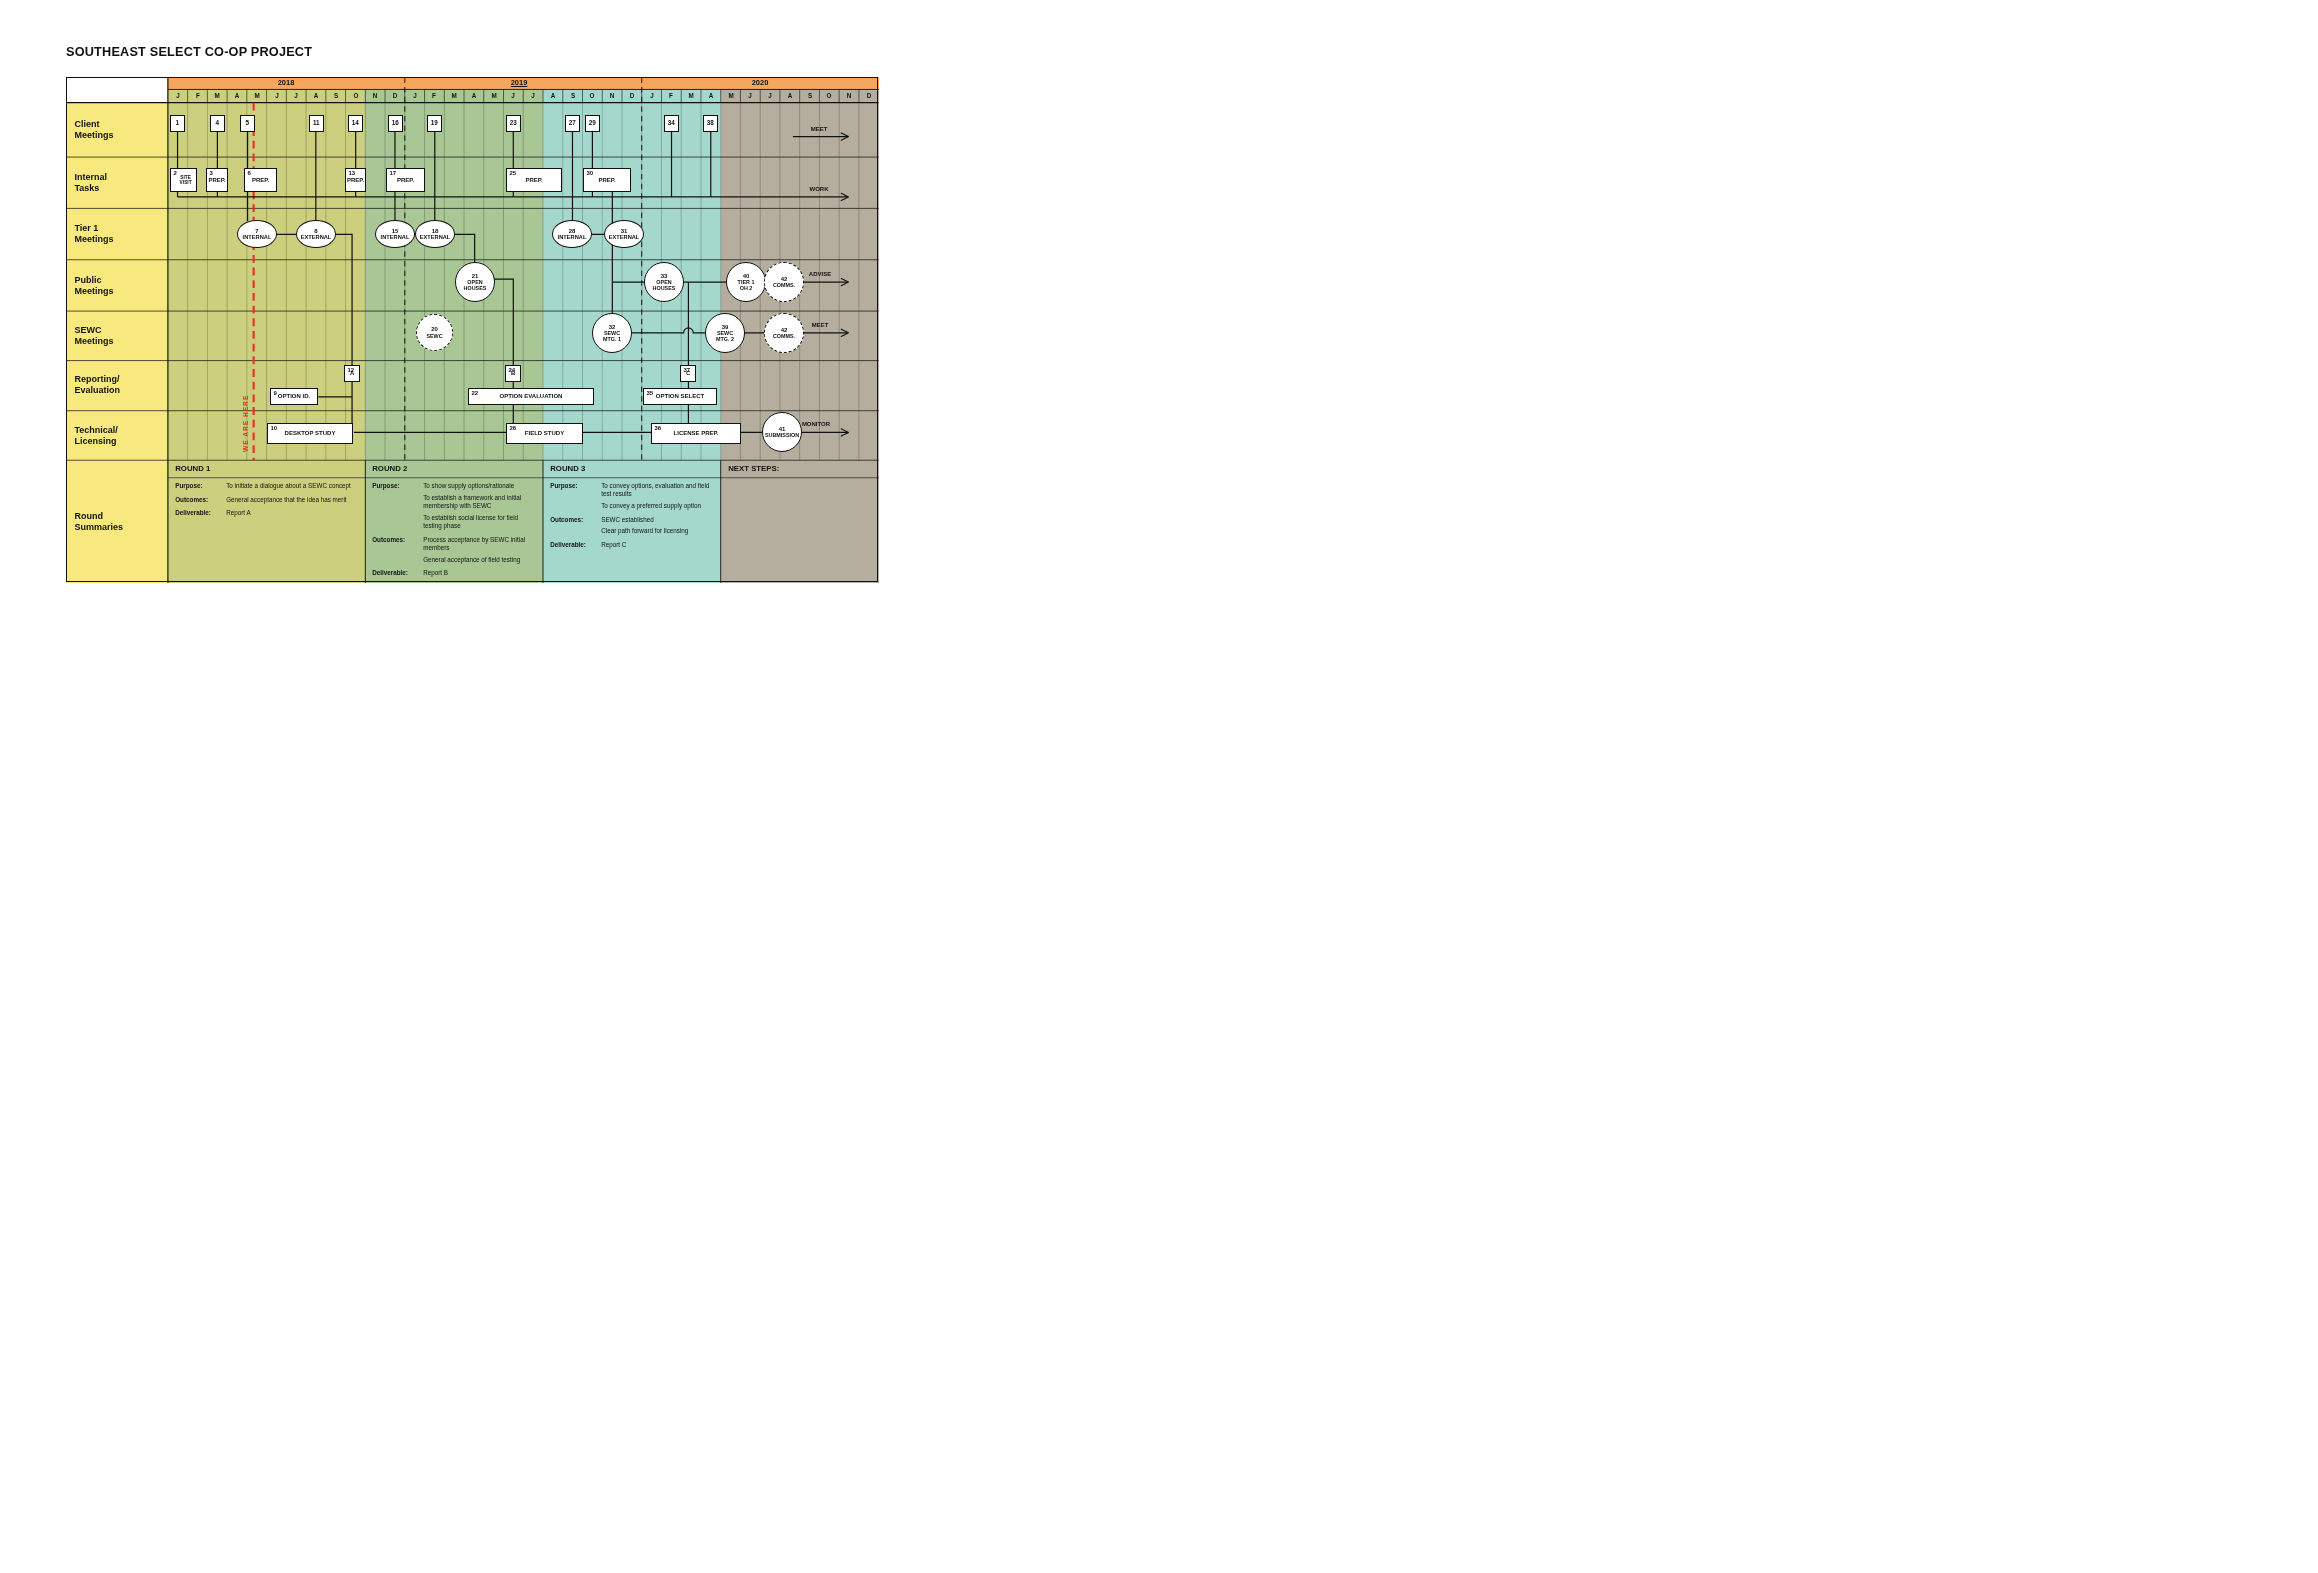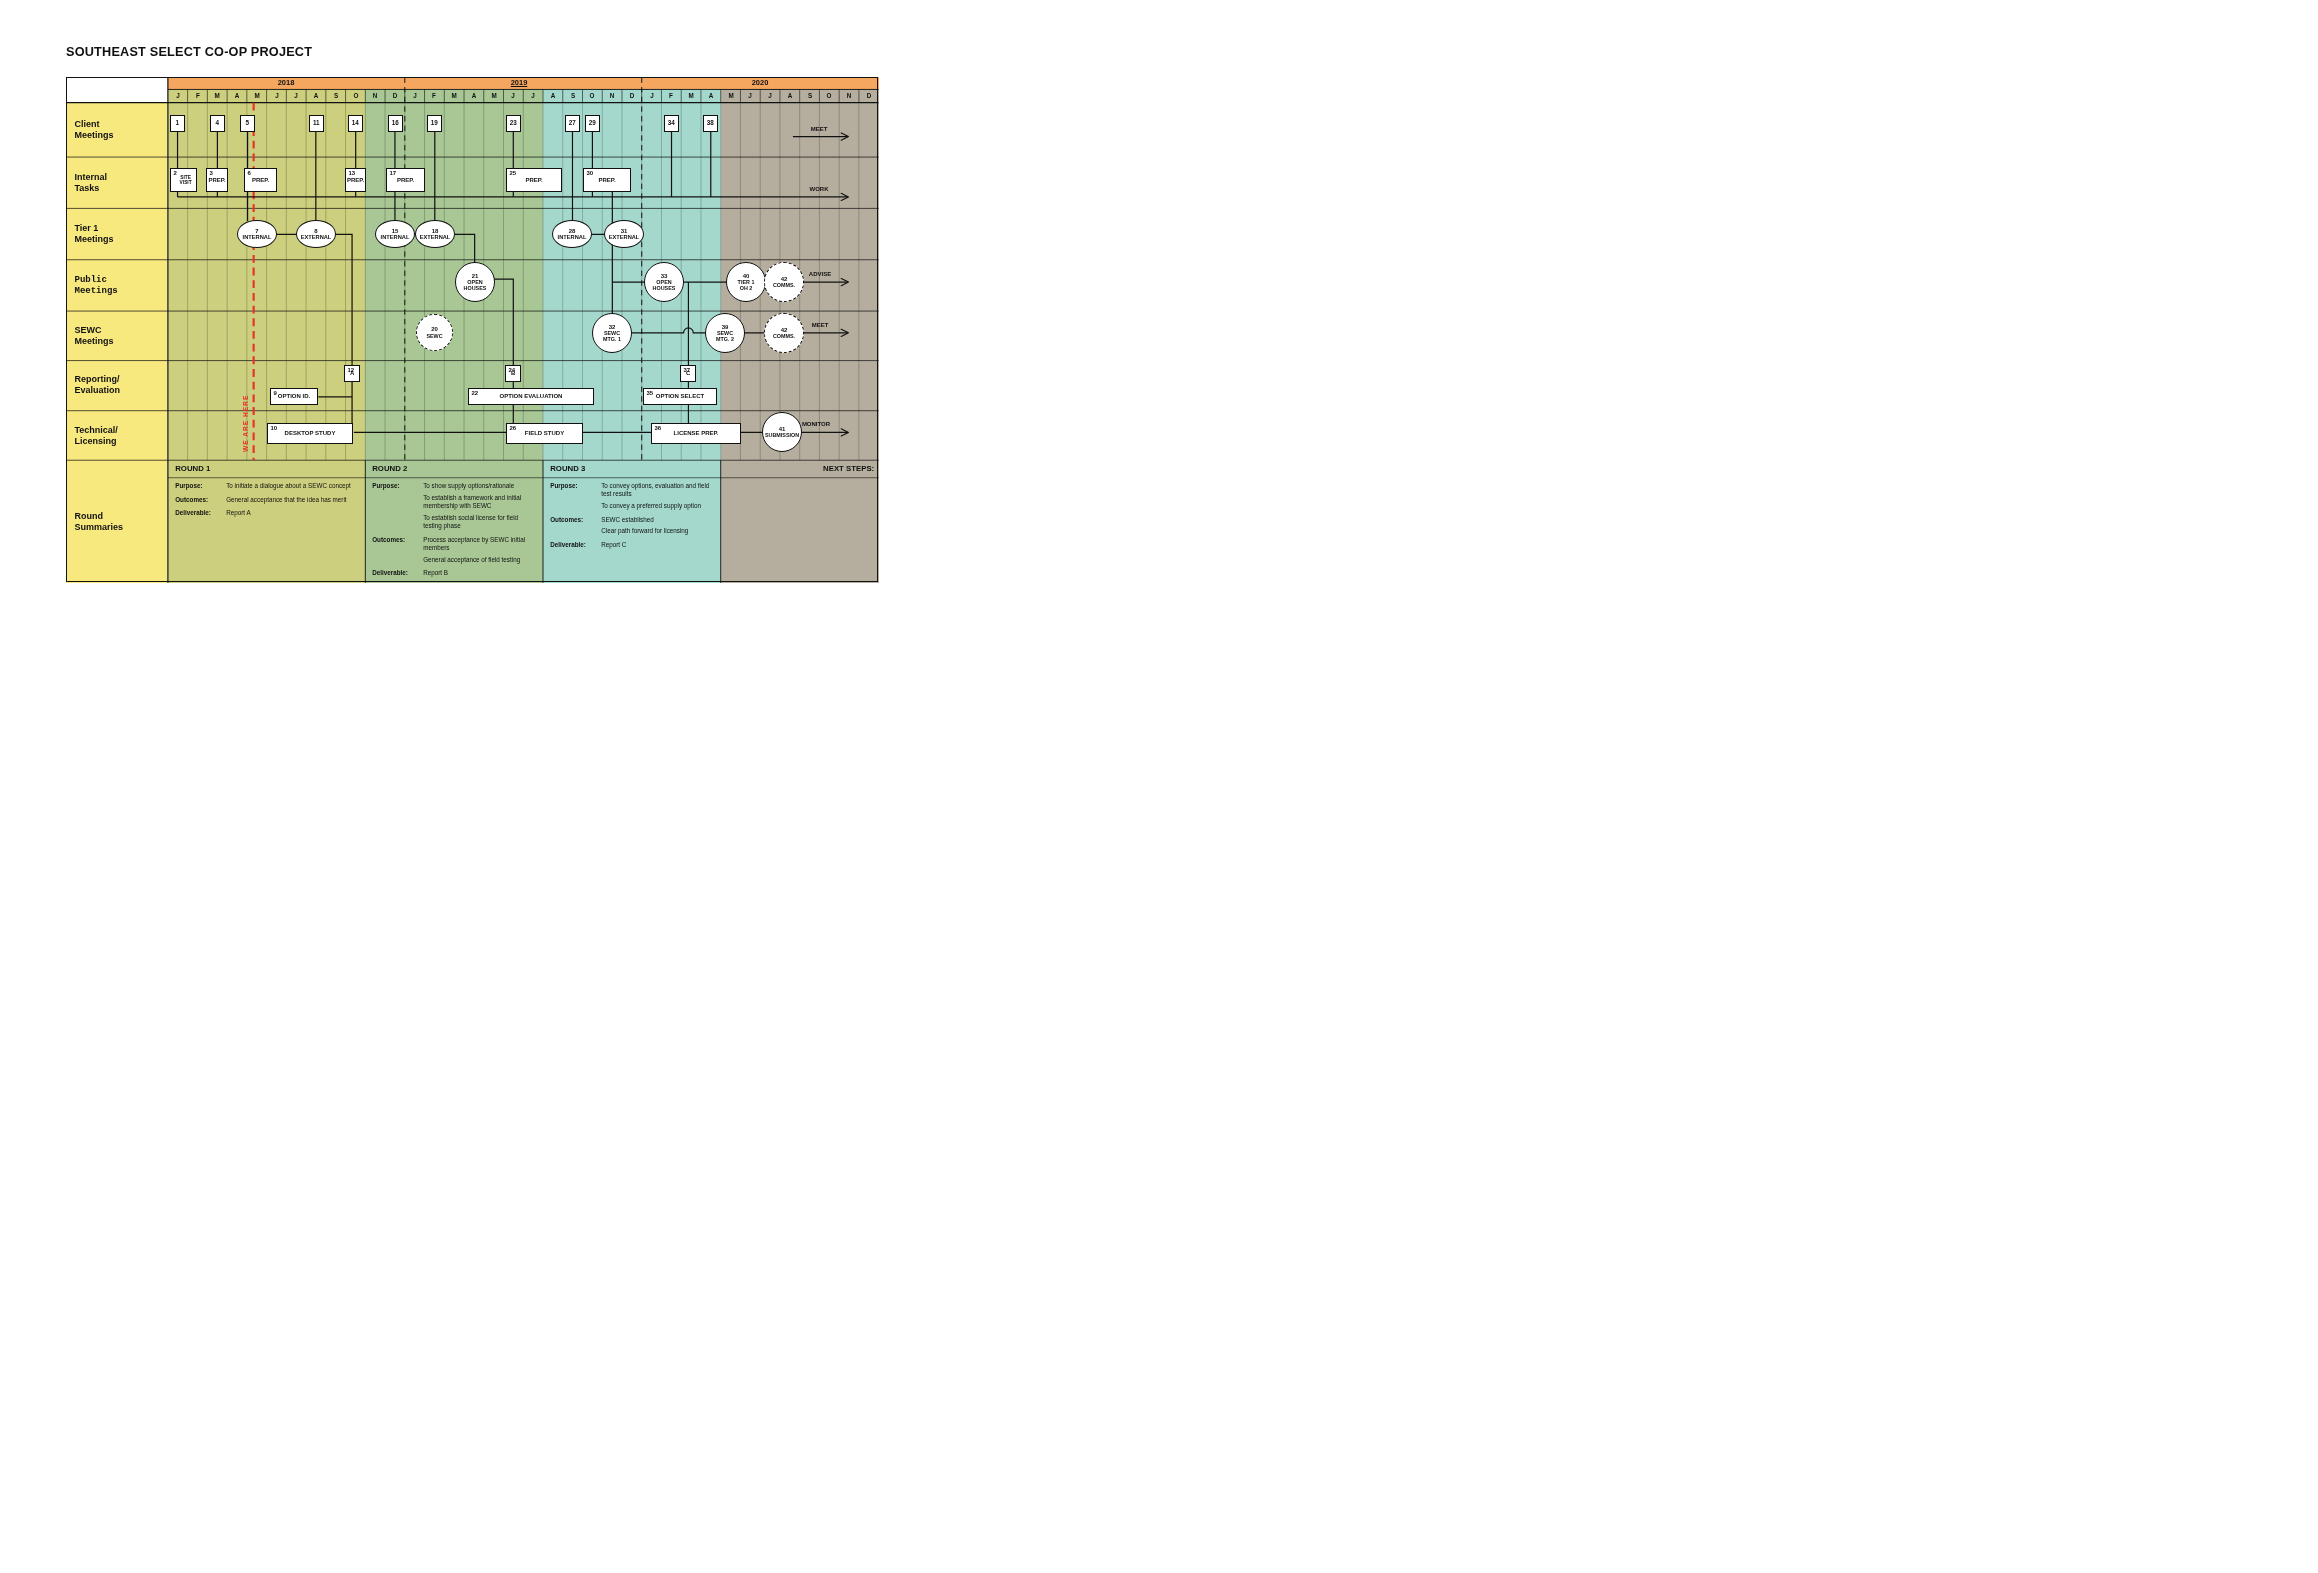--- a/index.html
+++ b/index.html
@@ -97,21 +97,21 @@
         <span>Meetings</span>
       </div>
       <div class="rowlabel" style="top:157px;height:51px;">
         <span>Internal</span>
         <span>Tasks</span>
       </div>
       <div class="rowlabel" style="top:208px;height:51px;">
         <span>Tier 1</span>
         <span>Meetings</span>
       </div>
-      <div class="rowlabel" style="top:260px;height:51px;font-family:Liberation Mono, monospace;">
+      <div class="rowlabel" style="top:260px;height:51px;">
         <span>Public</span>
         <span>Meetings</span>
       </div>
       <div class="rowlabel" style="top:311px;height:50px;">
         <span>SEWC</span>
         <span>Meetings</span>
       </div>
       <div class="rowlabel" style="top:360px;height:50px;">
         <span>Reporting/</span>
         <span>Evaluation</span>
@@ -555,19 +555,19 @@
             </div>
           </div>
           <div class="entry">
             <div class="elabel">Deliverable:</div>
             <div class="evals">
               <div>Report C</div>
             </div>
           </div>
         </div>
       </div>
-      <div class="panel p3" style="left:721px;width:158px;text-align:right;">
+      <div class="panel p3" style="left:721px;width:158px;">
         <div class="phead">NEXT STEPS:</div>
       </div>
       <div class="frame" style=""></div>
     </div>
 </div>
 
 
 </body></html>

